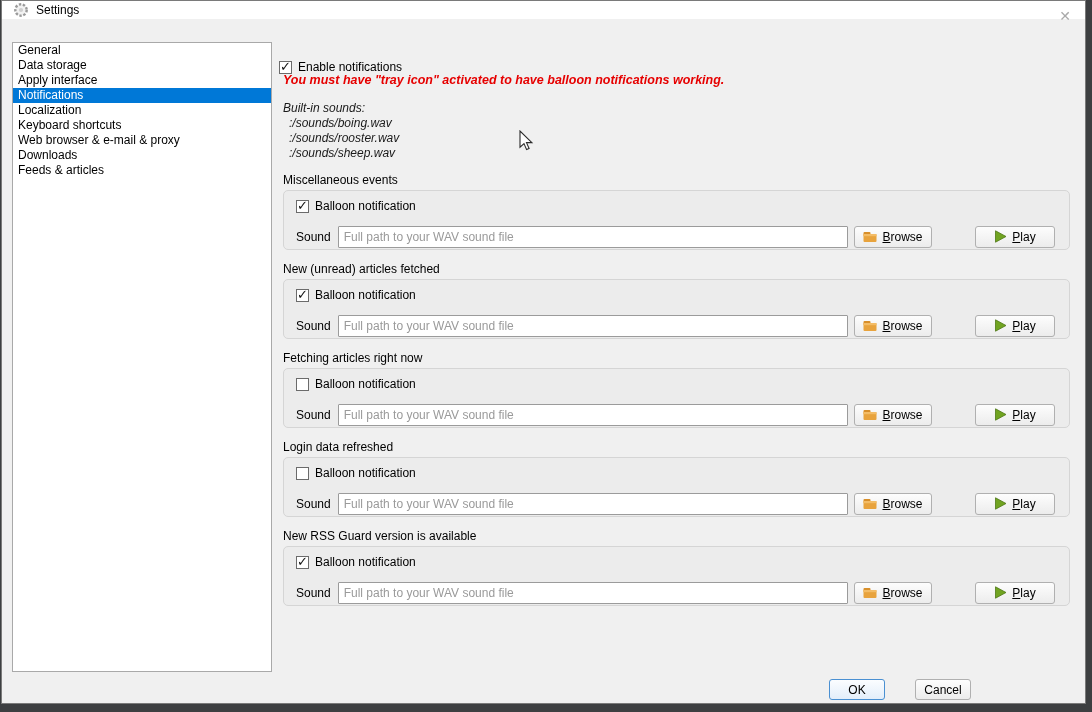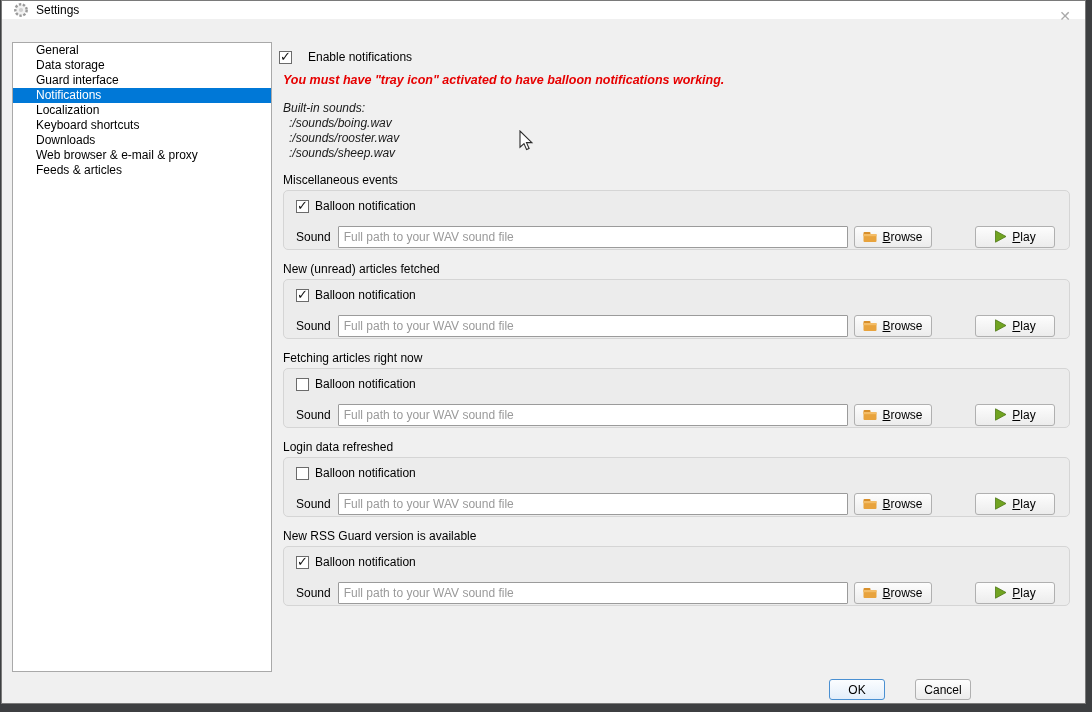--- a/index.html
+++ b/index.html
@@ -19,28 +19,28 @@
   .close-btn { position:absolute; right:8px; top:4px; width:24px; height:22px;
                display:flex; align-items:center; justify-content:center;
                color:#a9a9a9; font-size:14px; cursor:default; }
 
   
   .dialog-body { position:absolute; left:0; top:29px; right:0; bottom:0; background:#f0f0f0; }
 
   
   .sidebar { position:absolute; left:10px; top:12px; width:260px; height:630px;
              background:#ffffff; border:1px solid #a9a9a9; overflow:hidden; }
-  .sidebar-item { height:15px; line-height:15px; padding-left:23px; font-size:12px;
+  .sidebar-item { height:15px; line-height:15px; padding-left:5px; font-size:12px;
                   white-space:nowrap; cursor:default; }
   .sidebar-item.selected { background:#0078d7; color:#ffffff; }
 
   
   .main { position:absolute; left:0; top:0; right:0; bottom:0; }
 
-  .enable-row { position:absolute; left:277px; top:20px; display:flex; align-items:center; gap:16px; }
+  .enable-row { position:absolute; left:277px; top:30px; display:flex; align-items:center; gap:6px; }
 
   .checkbox { width:13px; height:13px; background:#ffffff; border:1px solid #6b6b6b;
               display:inline-flex; align-items:center; justify-content:center; flex:0 0 13px; }
   .checkbox[data-checked="true"]::after { content:"✓"; font-size:13px; font-weight:bold;
               color:#111; line-height:11px; margin-top:-1px; }
 
   .warning { position:absolute; left:281px; top:43px; color:#e60000; font-weight:bold;
              font-style:italic; font-size:12.5px; }
 
   .builtin { position:absolute; left:281px; top:71px; font-style:italic; color:#1a1a1a; }
@@ -94,26 +94,26 @@
       </svg>
       <span class="title">Settings</span>
       <span class="close-btn">✕</span>
     </div>
 
     <div class="dialog-body">
 
       <div class="sidebar">
           <div class="sidebar-item">General</div>
           <div class="sidebar-item">Data storage</div>
-          <div class="sidebar-item">Guard interface</div>
+          <div class="sidebar-item">Apply interface</div>
           <div class="sidebar-item selected">Notifications</div>
           <div class="sidebar-item">Localization</div>
           <div class="sidebar-item">Keyboard shortcuts</div>
+          <div class="sidebar-item">Web browser &amp; e-mail &amp; proxy</div>
           <div class="sidebar-item">Downloads</div>
-          <div class="sidebar-item">Web browser &amp; e-mail &amp; proxy</div>
           <div class="sidebar-item">Feeds &amp; articles</div>
         </div>
 
       <div class="main">
 
         <div class="enable-row">
           <span class="checkbox" data-checked="true"></span>
           <span>Enable notifications</span>
         </div>
 

